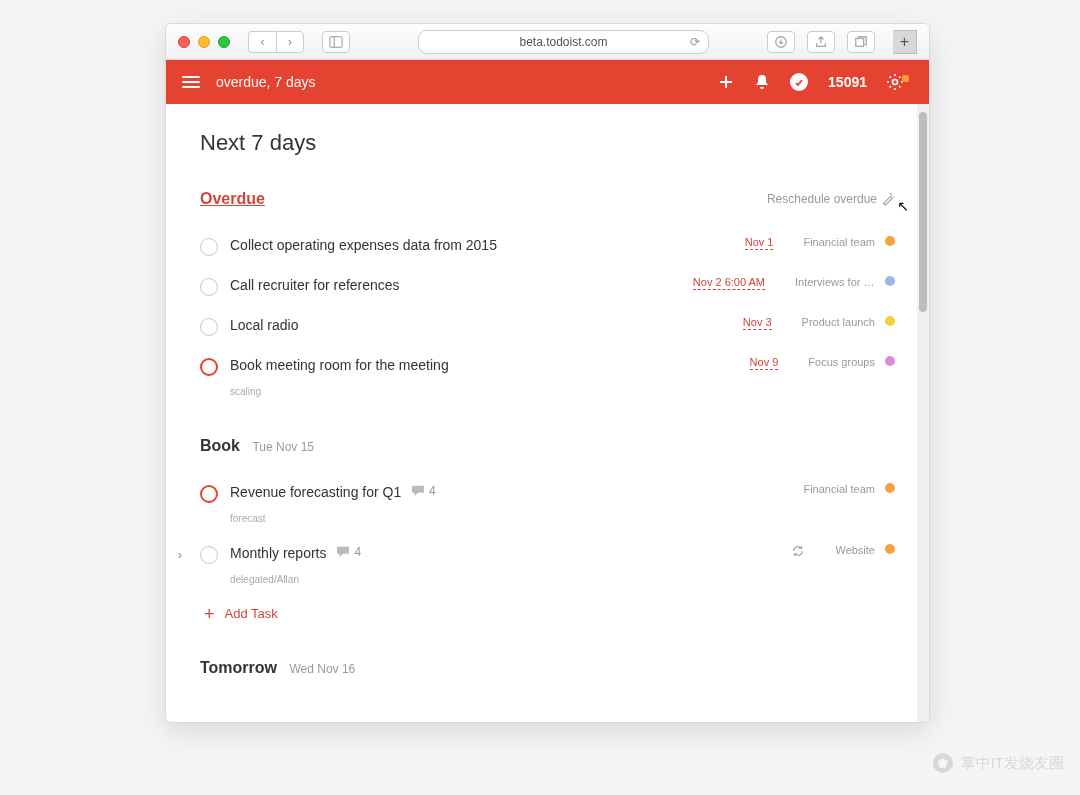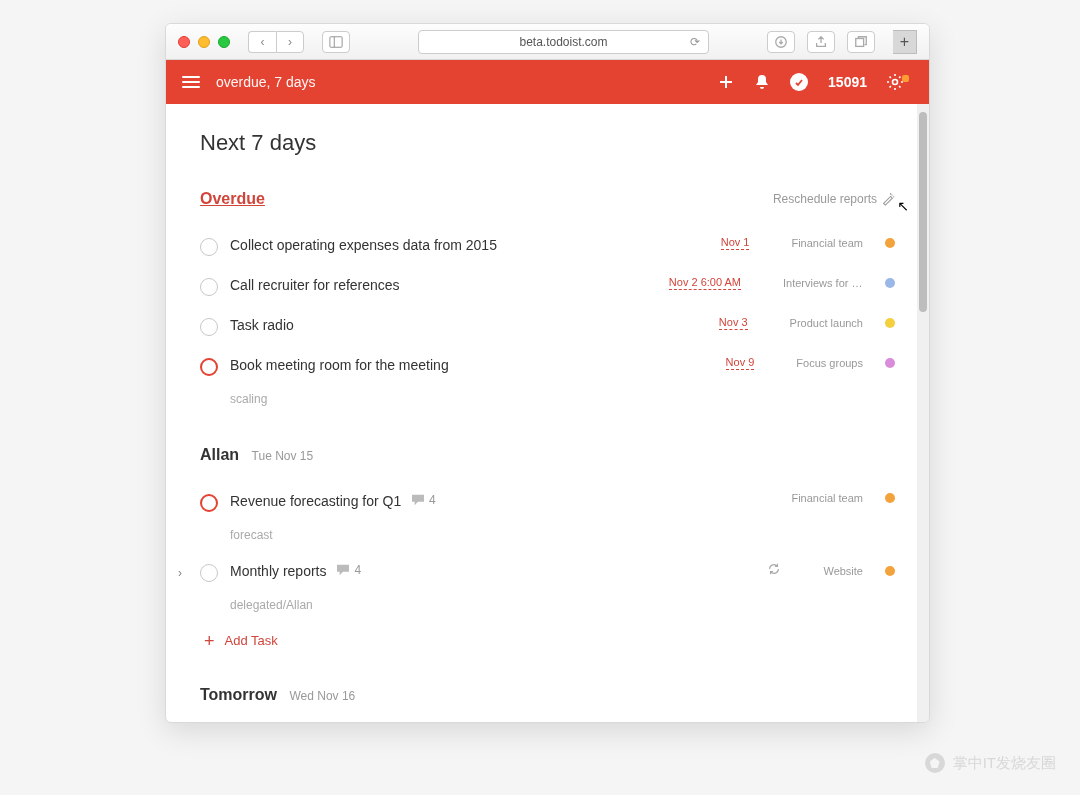--- a/index.html
+++ b/index.html
@@ -44,21 +44,21 @@
     height:22px; min-width:28px;
     background:#fff; border:1px solid #ccc; border-radius:4px;
     display:flex; align-items:center; justify-content:center;
     font-size:12px; color:#888;
   }
   .chrome-group { display:flex; }
   .chrome-group .chrome-btn:first-child { border-radius:4px 0 0 4px; border-right:none;}
   .chrome-group .chrome-btn:last-child { border-radius:0 4px 4px 0;}
   .addrbar {
     flex:1; height:24px;
-    background:#fff; border:1px solid #ccc; border-radius:4px;
+    background:#fff; border:1px solid #ccc; border-radius:9px;
     display:flex; align-items:center; justify-content:center;
     font-size:12px; color:#555;
     margin: 0 50px 0 60px;
     position:relative;
   }
   .addrbar .reload { position:absolute; right:8px; color:#9a9a9a; font-size:12px;}
   .right-chrome { display:flex; gap:12px; align-items:center; }
   .right-chrome .chrome-btn svg { width:14px; height:14px; }
   .newtab {
     width:24px; height:24px; background:#d8d8d8;
@@ -132,41 +132,41 @@
     gap:12px;
   }
   .expand-caret { width:14px; color:#888; font-size:12px; padding-top:4px; margin-left:-22px; margin-right:-4px;}
   .checkbox {
     width:18px; height:18px; border-radius:50%;
     border:1.5px solid #c7c7c7; flex-shrink:0; margin-top:2px;
   }
   .checkbox.p1 { border:2px solid #e44332; }
   .task-main { flex:1; }
   .task-title { font-size:14px; color:#333; line-height:1.4;}
-  .task-sub { font-size:12px; color:#aaa; margin-top:16px;}
-  .task-meta { display:flex; align-items:center; gap:22px; }
+  .task-sub { font-size:10px; color:#aaa; margin-top:10px;}
+  .task-meta { display:flex; align-items:flex-start; gap:10px; }
   .task-date {
     font-size:11px; color:#d1453b;
     border-bottom:1px dashed #d1453b; padding-bottom:1px;
   }
   .task-project { font-size:11px; color:#999; max-width:100px; white-space:nowrap; overflow:hidden; text-overflow:ellipsis;padding-left:20px;}
   .project-dot { width:10px; height:10px; border-radius:50%; }
   .comments {
     display:inline-flex; align-items:center; gap:4px;
     font-size:12px; color:#999; margin-left:6px;
   }
   .comments svg { width:14px; height:12px; fill:#bbb;}
   .recurring svg { width:14px; height:14px; stroke:#aaa; fill:none;}
   .add-task {
     display:flex; align-items:center; gap:10px;
     color:#d1453b; font-size:13px; padding:10px 0 10px 4px;
   }
   .add-task .plus { font-size:18px; line-height:1;}
   .watermark {
-    position:absolute; bottom:22px; right:24px;
+    position:absolute; bottom:22px; right:16px;
     display:flex; align-items:center; gap:8px;
     color:#d8d8d8; font-size:15px; font-weight:500;
   }
   .watermark .wm-icon {
     width:20px; height:20px; border-radius:50%; background:#d8d8d8;
     display:flex; align-items:center; justify-content:center;
   }
   .watermark .wm-icon::before {
     content:""; width:10px; height:10px; background:#f5f5f5;
     clip-path: polygon(50% 0, 100% 35%, 80% 100%, 20% 100%, 0 35%);
@@ -257,21 +257,21 @@
     <div class="app-body">
       <div class="scrollbar-fake">
         <div class="scrollbar-thumb"></div>
       </div>
       <div class="content">
         <h1 class="page-title">Next 7 days</h1>
 
         <div class="section-head">
           <span class="title overdue">Overdue</span>
           <span class="reschedule">
-            <span>Reschedule reports</span>
+            <span>Reschedule overdue</span>
             <svg viewBox="0 0 16 16">
                 <path d="M3 13l8-8 2 2-8 8zM12 3l1 1M14 6l1-1M11 1l0 2" stroke-width="1.2"></path>
               </svg>
           </span>
           <span class="cursor-arrow">↖</span>
         </div>
 
         <div class="task-row">
           <div class="checkbox"></div>
           <div class="task-main">
@@ -292,21 +292,21 @@
           <div class="task-meta">
             <span class="task-date">Nov 2 6:00 AM</span>
             <span class="task-project">Interviews for h…</span>
             <span class="project-dot" style="background:#9bb7e8"></span>
           </div>
         </div>
 
         <div class="task-row">
           <div class="checkbox"></div>
           <div class="task-main">
-            <div class="task-title">Task radio</div>
+            <div class="task-title">Local radio</div>
           </div>
           <div class="task-meta">
             <span class="task-date">Nov 3</span>
             <span class="task-project">Product launch</span>
             <span class="project-dot" style="background:#f4d03f"></span>
           </div>
         </div>
 
         <div class="task-row">
           <div class="checkbox p1"></div>
@@ -316,21 +316,21 @@
           </div>
           <div class="task-meta">
             <span class="task-date">Nov 9</span>
             <span class="task-project">Focus groups</span>
             <span class="project-dot" style="background:#d98cd9"></span>
           </div>
         </div>
 
         <div class="section-head" style="margin-top:30px;">
           <span>
-            <span class="title">Allan</span>
+            <span class="title">Book</span>
             <span class="sub">Tue Nov 15</span>
           </span>
         </div>
 
         <div class="task-row">
           <div class="checkbox p1"></div>
           <div class="task-main">
             <div class="task-title">
               <span>Revenue forecasting for Q1</span>
               <span class="comments">

